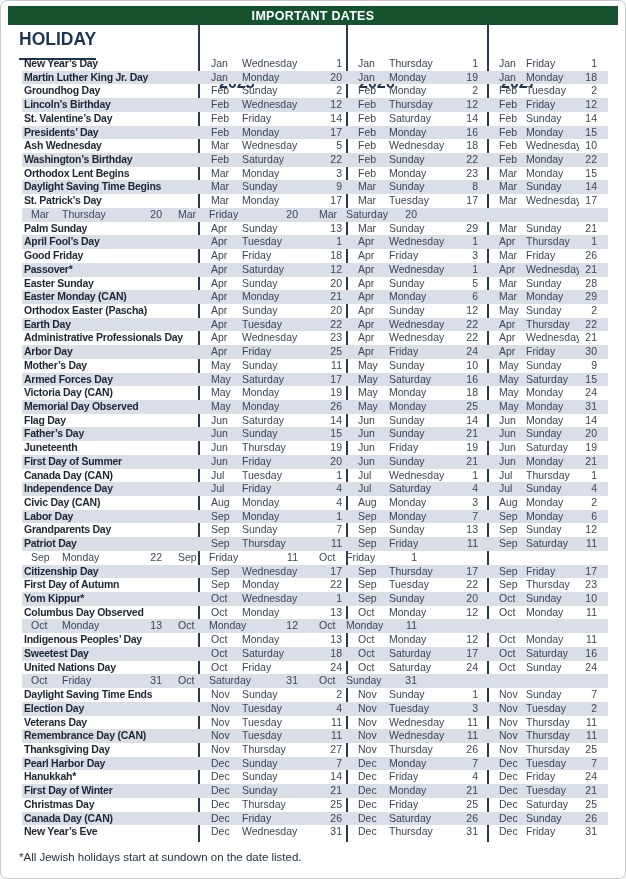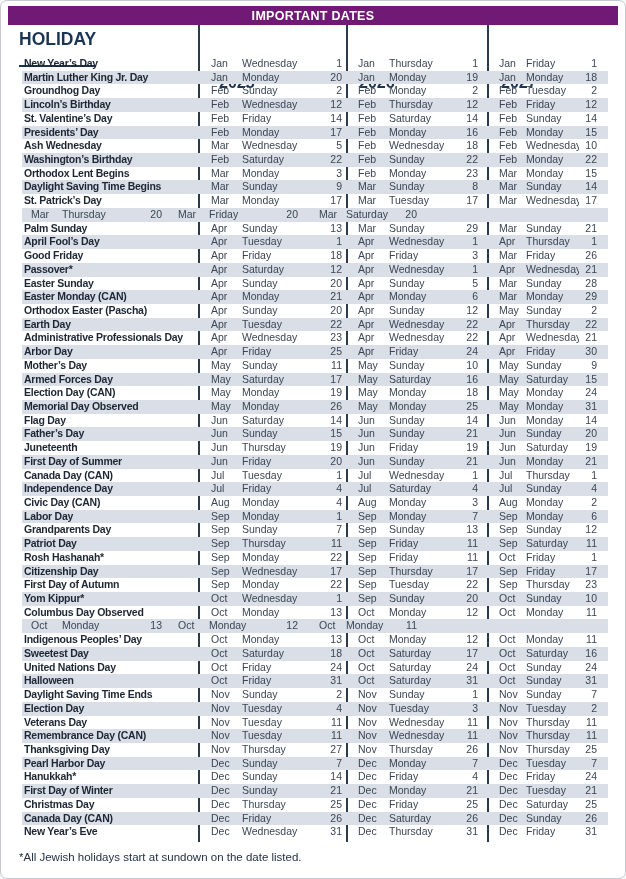--- a/index.html
+++ b/index.html
@@ -9,41 +9,41 @@
     font-family:"Liberation Sans", sans-serif;
     -webkit-font-smoothing:antialiased;
   }
   .page {
     position:absolute; inset:0; background:#ffffff;
     border:1px solid #c6c9ce; border-radius:7px;
     box-sizing:border-box; overflow:hidden;
   }
   .title-bar {
     position:absolute; left:7px; right:7px; top:5px; height:19px;
-    background:#701a75; color:#ffffff;
+    background:#14532d; color:#ffffff;
     font-weight:bold; font-size:12.5px; letter-spacing:0.3px;
     display:flex; align-items:center; justify-content:center;
   }
   .vline {
     position:absolute; top:24px; height:817px; width:1.5px;
     background:#2a3b4e;
   }
   .vline.v1 { left:197px; }
   .vline.v2 { left:345px; }
   .vline.v3 { left:486px; }
   .header-row {
     position:absolute; top:28px; left:0; right:0; height:28px;
     display:flex; color:#1b3554; font-weight:bold;
   }
   .h-holiday { width:197px; padding-left:18px; font-size:17.5px; box-sizing:border-box; }
   .h-year    { font-size:16px; box-sizing:border-box;margin-top:45px; }
   .h-year.y1 { width:148px; padding-left:21px; }
   .h-year.y2 { width:141px; padding-left:13px; }
   .h-year.y3 { padding-left:14px; }
-  .hdr-ul { display:inline-block; border-bottom:2px solid currentColor; padding-bottom:15px; }
+  .hdr-ul { display:inline-block; border-bottom:2px solid currentColor; padding-bottom:8px; }
   .table-body { position:absolute; top:56px; left:21px; width:586px; }
   .row {
     display:flex; height:13.72px; align-items:center;
     font-size:10.5px; line-height:13.72px; white-space:nowrap;
   }
   .row:nth-child(even) { background:#d9dee7; }
   .c-holiday {
     width:180px; box-sizing:border-box; padding-left:2px;
     font-weight:bold; color:#1d2633; letter-spacing:-0.25px;
     overflow:hidden;
@@ -539,21 +539,21 @@
       <span class="num">16</span>
     </div>
     <div class="year-cell yc3">
       <span class="mon">May</span>
       <span class="wd">Saturday</span>
       <span class="num">15</span>
     </div>
   </div>
 
   <div class="row">
-    <div class="c-holiday">Election Day (CAN)</div>
+    <div class="c-holiday">Victoria Day (CAN)</div>
     <div class="year-cell yc1">
       <span class="mon">May</span>
       <span class="wd">Monday</span>
       <span class="num">19</span>
     </div>
     <div class="year-cell yc2">
       <span class="mon">May</span>
       <span class="wd">Monday</span>
       <span class="num">18</span>
     </div>
@@ -767,21 +767,20 @@
       <span class="num">11</span>
     </div>
     <div class="year-cell yc3">
       <span class="mon">Sep</span>
       <span class="wd">Saturday</span>
       <span class="num">11</span>
     </div>
   </div>
 
   <div class="row">
-    <div class="c-holiday">Rosh Hashanah*</div>
     <div class="year-cell yc1">
       <span class="mon">Sep</span>
       <span class="wd">Monday</span>
       <span class="num">22</span>
     </div>
     <div class="year-cell yc2">
       <span class="mon">Sep</span>
       <span class="wd">Friday</span>
       <span class="num">11</span>
     </div>
@@ -937,21 +936,20 @@
       <span class="num">24</span>
     </div>
     <div class="year-cell yc3">
       <span class="mon">Oct</span>
       <span class="wd">Sunday</span>
       <span class="num">24</span>
     </div>
   </div>
 
   <div class="row">
-    <div class="c-holiday">Halloween</div>
     <div class="year-cell yc1">
       <span class="mon">Oct</span>
       <span class="wd">Friday</span>
       <span class="num">31</span>
     </div>
     <div class="year-cell yc2">
       <span class="mon">Oct</span>
       <span class="wd">Saturday</span>
       <span class="num">31</span>
     </div>

